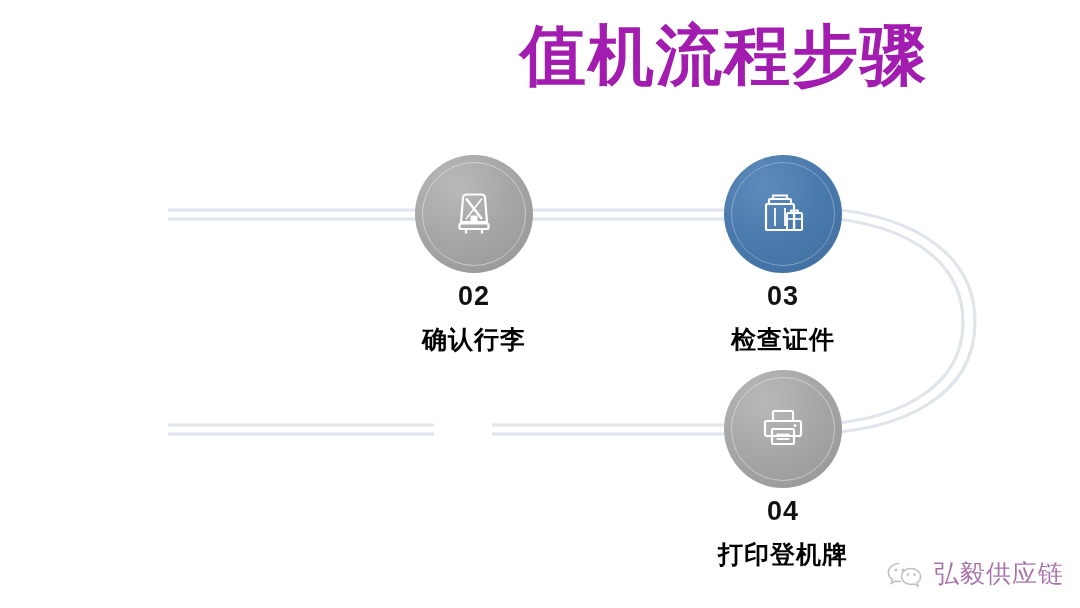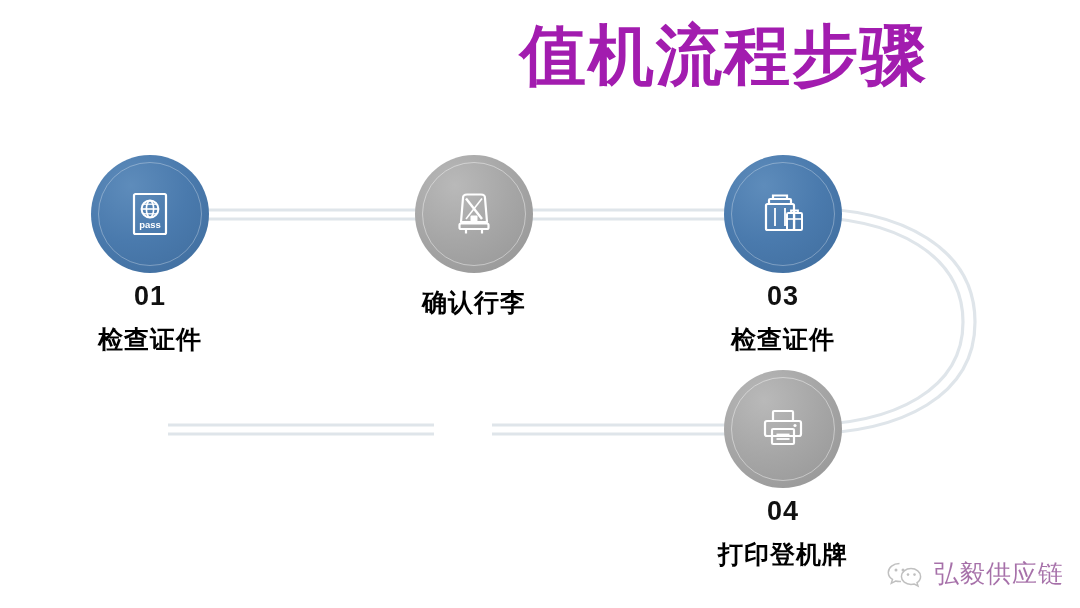--- a/index.html
+++ b/index.html
@@ -164,48 +164,34 @@
       <path d="M 800 217 C 897 217, 963 256, 963 322 C 963 388, 897 425, 800 425"></path>
 
       <line x1="742" y1="425" x2="492" y2="425"></line>
       <line x1="742" y1="434" x2="492" y2="434"></line>
 
       <line x1="434" y1="425" x2="168" y2="425"></line>
       <line x1="434" y1="434" x2="168" y2="434"></line>
     </g>
   </svg>
 
-  <div class="node" id="node-1">
-    <div class="circle blue">
-      <svg width="38" height="44" viewBox="0 0 38 44">
-        <rect x="3" y="2" width="32" height="40" rx="1.5" fill="none" stroke="#ffffff" stroke-width="2.2"></rect>
-        <circle cx="19" cy="17" r="8.4" fill="none" stroke="#ffffff" stroke-width="2"></circle>
-        <ellipse cx="19" cy="17" rx="3.6" ry="8.4" fill="none" stroke="#ffffff" stroke-width="1.6"></ellipse>
-        <line x1="10.6" y1="17" x2="27.4" y2="17" stroke="#ffffff" stroke-width="1.6"></line>
-        <line x1="12" y1="12.2" x2="26" y2="12.2" stroke="#ffffff" stroke-width="1.3"></line>
-        <line x1="12" y1="21.8" x2="26" y2="21.8" stroke="#ffffff" stroke-width="1.3"></line>
-        <text x="19" y="35.5" fill="#ffffff" font-size="9.5" font-family="Liberation Sans, sans-serif" font-weight="bold" text-anchor="middle">pass</text>
-      </svg>
-    </div>
-    <div class="node-num">01</div>
-    <div class="node-label">检查证件</div>
-  </div>
 
   <div class="node" id="node-2">
     <div class="circle gray">
       <svg width="40" height="44" viewBox="0 0 40 44">
         <path d="M9 6 C9 3.5 10.8 2.5 13 2.5 L27 2.5 C29.2 2.5 31 3.5 31 6 L33 30 L7 30 Z" fill="none" stroke="#ffffff" stroke-width="2.2" stroke-linejoin="round"></path>
         <line x1="12" y1="6.5" x2="28" y2="27" stroke="#ffffff" stroke-width="2.4"></line>
         <line x1="28" y1="6.5" x2="12" y2="27" stroke="#ffffff" stroke-width="1.6"></line>
         <rect x="16.5" y="23.5" width="7" height="6" rx="1" fill="#ffffff"></rect>
         <rect x="5.5" y="31.5" width="29" height="5.5" rx="1.6" fill="none" stroke="#ffffff" stroke-width="2.2"></rect>
         <line x1="12" y1="37.5" x2="12" y2="41.5" stroke="#ffffff" stroke-width="2.2"></line>
         <line x1="28" y1="37.5" x2="28" y2="41.5" stroke="#ffffff" stroke-width="2.2"></line>
       </svg>
     </div>
+    <div class="node-num">02</div>
     <div class="node-label">确认行李</div>
   </div>
 
   <div class="node" id="node-3">
     <div class="circle blue">
       <svg width="46" height="44" viewBox="0 0 46 44">
 
         <path d="M13 7 L13 3.5 L27 3.5 L27 7" fill="none" stroke="#ffffff" stroke-width="2.2"></path>
         <rect x="9" y="7" width="22" height="5" rx="1.2" fill="none" stroke="#ffffff" stroke-width="2.2"></rect>
 

